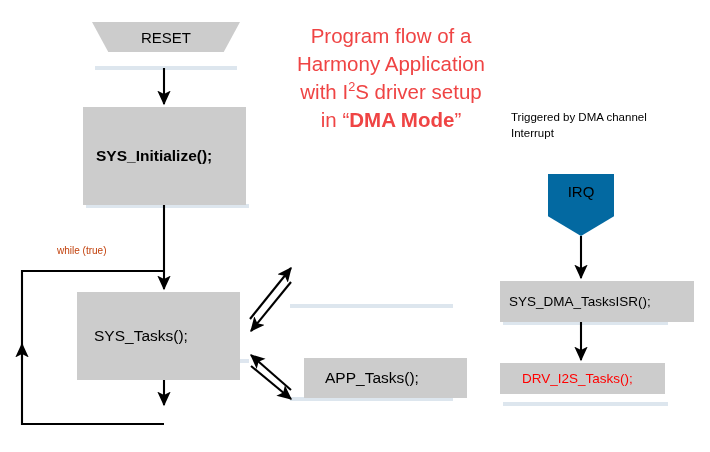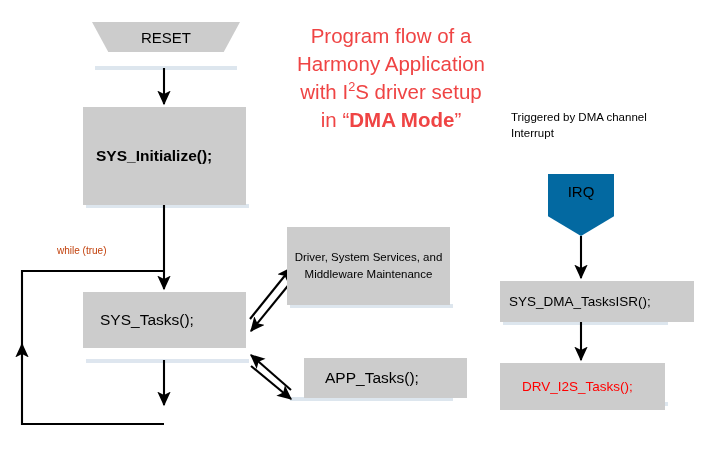--- a/index.html
+++ b/index.html
@@ -58,22 +58,22 @@
   
   #sys-initialize-node {
     left: 83px; top: 107px;
     width: 163px; height: 98px;
     padding-left: 13px;
   }
   #sys-initialize-node .node-label { font-size: 15.5px; font-weight: bold; }
 
   
   #sys-tasks-node {
-    left: 83px; top: 292px;
-    width: 163px; height: 56px;
+    left: 77px; top: 292px;
+    width: 163px; height: 88px;
     padding-left: 17px;
   }
   #sys-tasks-node .node-label { font-size: 15.5px; }
 
   
   #middleware-node {
     left: 287px; top: 227px;
     width: 163px; height: 78px;
     justify-content: center;
   }
@@ -109,21 +109,21 @@
   #sys-dma-node {
     left: 500px; top: 281px;
     width: 194px; height: 41px;
     padding-left: 9px;
   }
   #sys-dma-node .node-label { font-size: 13.5px; }
 
   
   #drv-i2s-node {
     left: 500px; top: 363px;
-    width: 165px; height: 47px;
+    width: 165px; height: 31px;
     padding-left: 22px;
   }
   #drv-i2s-node .node-label { font-size: 13.5px; color: #ff0000; }
 
   
   #diagram-title {
     position: absolute;
     left: 248px; top: 22px;
     width: 286px;
     text-align: center;
@@ -217,23 +217,20 @@
   <div class="node" id="sys-initialize-node">
     <span class="node-label">SYS_Initialize();</span>
   </div>
 
   <div id="while-label">while (true)</div>
 
   <div class="node" id="sys-tasks-node">
     <span class="node-label">SYS_Tasks();</span>
   </div>
 
-  <div class="node" id="middleware-node">
-    <span class="node-label">Driver, System Services, and Middleware Maintenance</span>
-  </div>
 
   <div class="node" id="app-tasks-node">
     <span class="node-label">APP_Tasks();</span>
   </div>
 
   <div id="irq-caption">Triggered by DMA channel Interrupt</div>
 
   <div class="node" id="irq-node">
     <span class="node-label">IRQ</span>
   </div>

